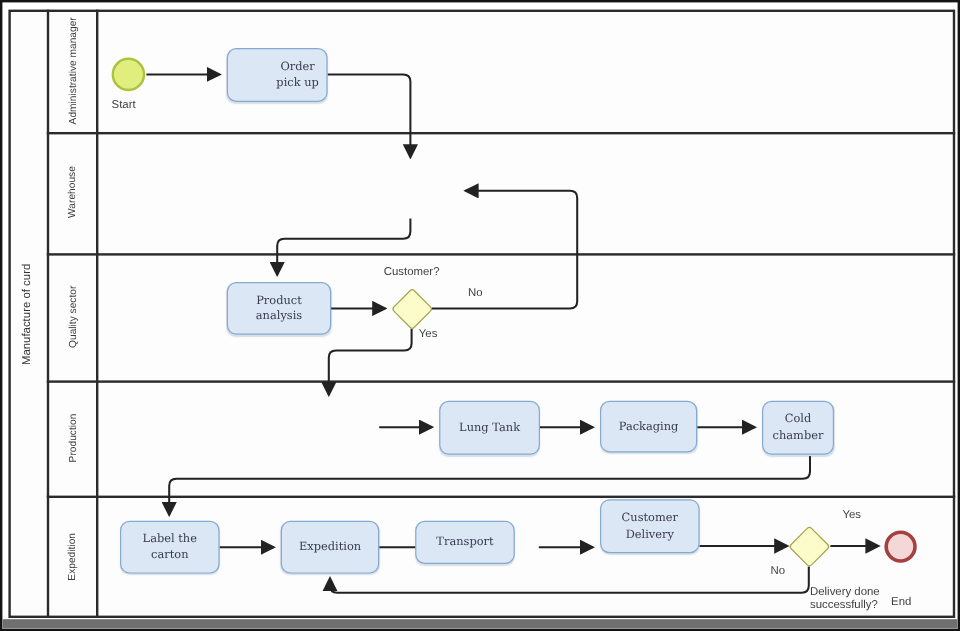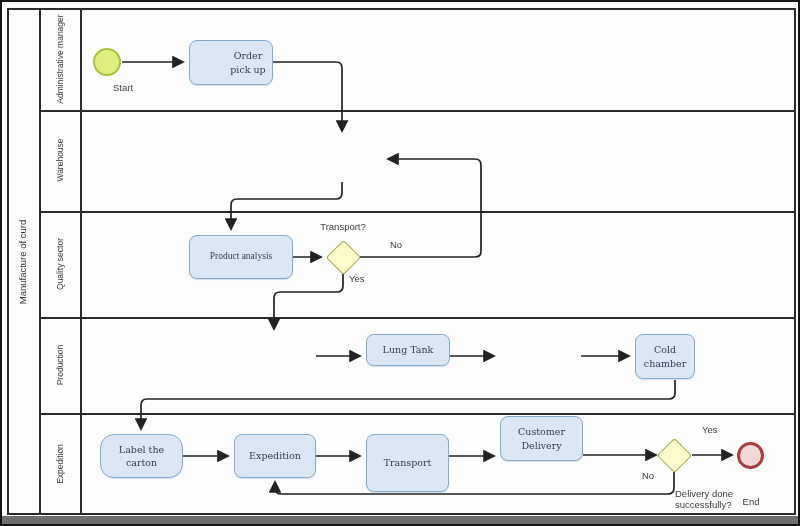--- a/index.html
+++ b/index.html
@@ -89,35 +89,36 @@
       <path d="M181,454 L226,454" marker-end="url(#arrow)"></path>
       <path d="M314,454 L358,454" marker-end="url(#arrow)"></path>
       <path d="M447,454 L492,454" marker-end="url(#arrow)"></path>
       <path d="M581,453 L654,453" marker-end="url(#arrow)"></path>
       <path d="M690,453 L730,453" marker-end="url(#arrow)"></path>
       <path d="M672,470 L672,486 Q672,492 666,492 L279,492 Q273,492 273,486 L273,480" marker-end="url(#arrow)"></path>
     </g>
   </svg>
 
   <div class="event-start" style="left:91px; top:46px;"></div>
-  <div class="elabel center" style="left:100px; top:81px; width:42px;">Start</div>
+  <div class="elabel center" style="left:80px; top:81px; width:42px;">Start</div>
   <div class="event-end" style="left:735px; top:440px;"></div>
   <div class="elabel center" style="left:733px; top:471px; width:32px;margin-top:24px;">End</div>
 
   <div class="task" style="left:187px; top:38px;  width:84px; height:45px;padding-left:40px;">Order pick up</div>
-  <div class="task" style="left:187px; top:233px; width:104px; height:44px;font-family:Liberation Serif, serif;">Product analysis</div>
-  <div class="task" style="left:364px; top:332px; width:84px; height:32px;">Lung Tank</div>
+  <div class="task" style="left:187px; top:233px; width:87px; height:44px;">Product analysis</div>
+  <div class="task" style="left:364px; top:332px; width:84px; height:45px;">Lung Tank</div>
+  <div class="task" style="left:498px; top:332px; width:81px; height:43px;">Packaging</div>
   <div class="task" style="left:633px; top:332px; width:60px; height:45px;">Cold chamber</div>
-  <div class="task" style="left:98px;  top:432px; width:83px; height:44px;border-radius:14px;">Label the carton</div>
+  <div class="task" style="left:98px;  top:432px; width:83px; height:44px;">Label the carton</div>
   <div class="task" style="left:232px; top:432px; width:82px; height:44px;">Expedition</div>
-  <div class="task" style="left:364px; top:432px; width:83px; height:58px;">Transport</div>
+  <div class="task" style="left:344px; top:432px; width:83px; height:36px;">Transport</div>
   <div class="task" style="left:498px; top:414px; width:83px; height:45px;">Customer Delivery</div>
 
   <div class="gateway" style="left:329px; top:243px;"></div>
-  <div class="elabel center" style="left:309px; top:220px; width:64px;">Transport?</div>
+  <div class="elabel center" style="left:309px; top:220px; width:64px;">Customer?</div>
   <div class="gateway" style="left:660px; top:441px;"></div>
   <div class="elabel" style="left:673px; top:487px; width:68px;">Delivery done successfully?</div>
 
   <div class="elabel" style="left:388px; top:238px;">No</div>
   <div class="elabel wrap-narrow" style="left:347px; top:272px; width:16px;">Yes</div>
   <div class="elabel wrap-narrow" style="left:700px; top:423px; width:16px;">Yes</div>
   <div class="elabel" style="left:640px; top:469px;">No</div>
 
   <div class="bottom-bar"></div>
 </div>

